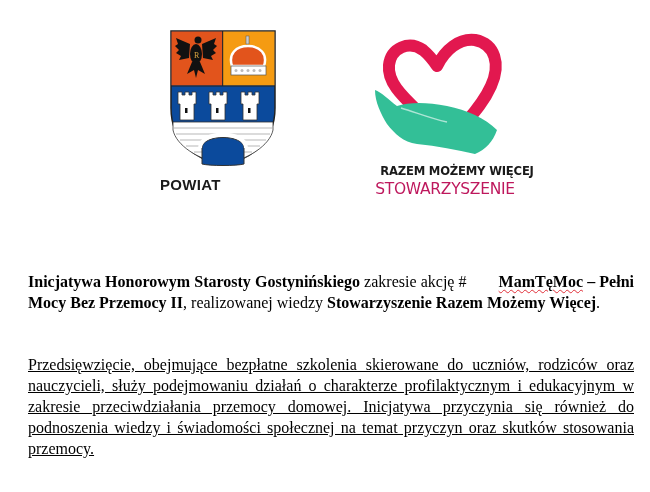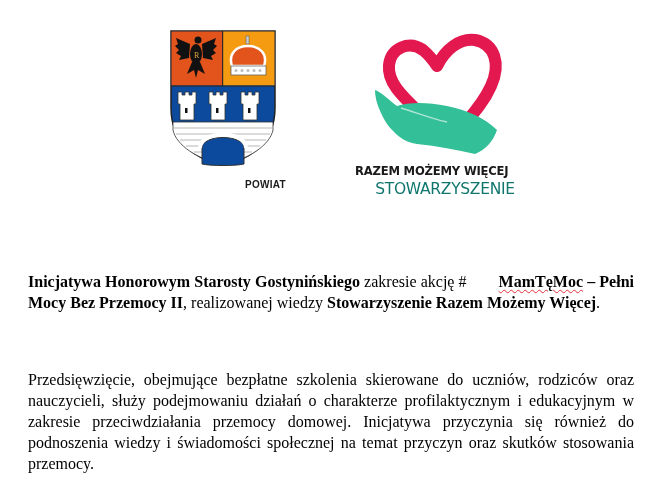--- a/index.html
+++ b/index.html
@@ -1,26 +1,26 @@
 <!DOCTYPE html>
 <html><head>
   <meta charset="utf-8">
   <style>
     html, body { margin: 0; padding: 0; background: #ffffff; }
     body { width: 650px; height: 492px; position: relative; overflow: hidden; font-family: "Liberation Serif", serif; color: #000; }
     .logo-left { position: absolute; left: 160px; top: 28px; width: 126px; height: 185px; }
     .crest { position: absolute; left: 10px; top: 2px; width: 106px; }
-    .powiat-text { position: absolute; left: 0; top: 147px; width: 126px; text-align: right; font-family: "Liberation Sans", sans-serif; font-weight: bold; font-size: 10px; line-height: 19px; color: #1a1a1a; letter-spacing: 0.3px; }
+    .powiat-text { position: absolute; left: 0; top: 147px; width: 126px; text-align: left; font-family: "Liberation Sans", sans-serif; font-weight: bold; font-size: 15px; line-height: 19px; color: #1a1a1a; letter-spacing: 0.3px; }
     .logo-right { position: absolute; left: 355px; top: 30px; width: 180px; height: 180px; }
     .heart { position: absolute; left: 12px; top: 0; width: 140px; height: 125px; }
-    .assoc-name { position: absolute; left: 0; top: 134px; width: 180px; font-family: "DejaVu Sans", sans-serif; font-weight: bold; font-size: 11.6px; letter-spacing: -0.2px; color: #1a1a1a; }
-    .assoc-type { position: absolute; left: 0; top: 150px; width: 180px; text-align: center; font-family: "DejaVu Sans", sans-serif; font-size: 15.5px; letter-spacing: -0.3px; color: #0f766e; }
+    .assoc-name { position: absolute; left: 12px; top: 134px; width: 180px; text-align: center; font-family: "DejaVu Sans", sans-serif; font-weight: bold; font-size: 11.6px; letter-spacing: -0.2px; color: #1a1a1a; }
+    .assoc-type { position: absolute; left: 0; top: 150px; width: 180px; text-align: center; font-family: "DejaVu Sans", sans-serif; font-size: 15.5px; letter-spacing: -0.3px; color: #be185d; }
     .text-block { position: absolute; left: 28px; width: 606px; font-size: 16px; line-height: 21px; text-align: justify; text-align-last: left; }
     .para1 { top: 271px; }
-    .para2 { top: 369px; }
+    .para2 { top: 354px; text-decoration: underline; }
     .b { font-weight: bold; }
     .spell { text-decoration: underline wavy #e0303a; text-decoration-thickness: 1px; text-underline-offset: 2px; margin-left: 32px; }
   </style>
 </head>
 <body>
 
 <div class="logo-left">
   <svg class="crest" viewBox="0 0 106 136" width="106" height="136">
 
     <path d="M1,1 H105 V78 C105,112 80,130 53,135 C26,130 1,112 1,78 Z" fill="#0b4a9c" stroke="#222" stroke-width="1.5"></path>

